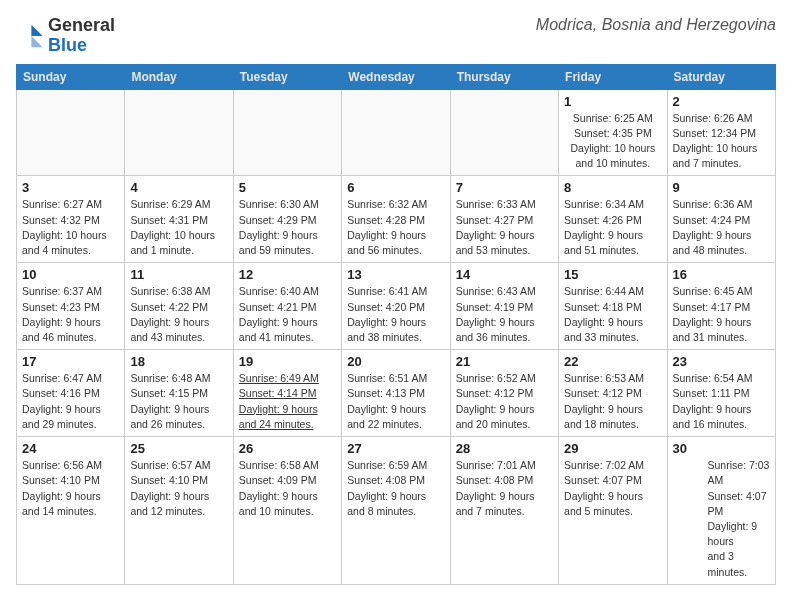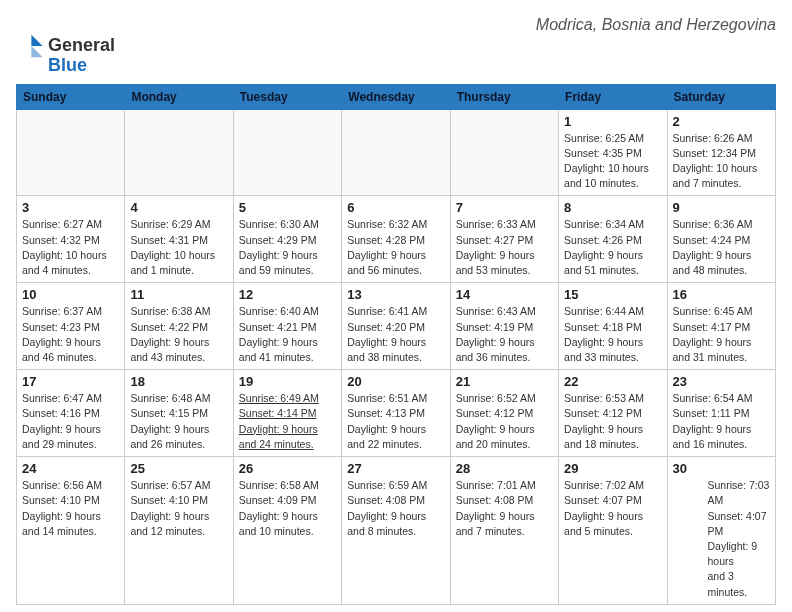--- a/index.html
+++ b/index.html
@@ -18,21 +18,20 @@
     }
     .logo {
       display: flex;
       align-items: center;
       gap: 4px;
     }
     .logo-text {
       font-size: 18px;
       font-weight: bold;
       line-height: 1.1;
-      margin-top: 20px;
     }
     .logo-general { color: #333; }
     .logo-blue { color: #1a6fbf; }
     .logo-icon {
       width: 28px;
       height: 28px;
     }
     .title-block {
       text-align: right;
     }
@@ -46,21 +45,21 @@
       color: #555;
       font-style: italic;
     }
     .calendar {
       width: 100%;
       border-collapse: collapse;
       font-size: 11px;
     }
     .calendar th {
       background: #2a7abf;
-      color: #0f172a;
+      color: #e5e5e5;
       padding: 5px 6px;
       text-align: left;
       font-size: 12px;
       font-weight: bold;
       border: 1px solid #2a7abf;
     }
     .calendar td {
       border: 1px solid #ccc;
       vertical-align: top;
       padding: 4px 5px;
@@ -117,21 +116,21 @@
   </thead>
   <tbody id="calendar-body">
   <tr>
         <td class="empty"></td>
         <td class="empty"></td>
         <td class="empty"></td>
         <td class="empty"></td>
         <td class="empty"></td>
         <td>
           <span class="day-number">1</span>
-          <div class="day-info" style="white-space: pre-line;">Sunrise: 6:25 AM
+          <div class="day-info" style="white-space: pre-line; text-align: center;">Sunrise: 6:25 AM
 Sunset: 4:35 PM
 Daylight: 10 hours
 and 10 minutes.</div>
         </td>
         <td>
           <span class="day-number">2</span>
           <div class="day-info" style="white-space: pre-line;">Sunrise: 6:26 AM
 Sunset: 12:34 PM
 Daylight: 10 hours
 and 7 minutes.</div>

